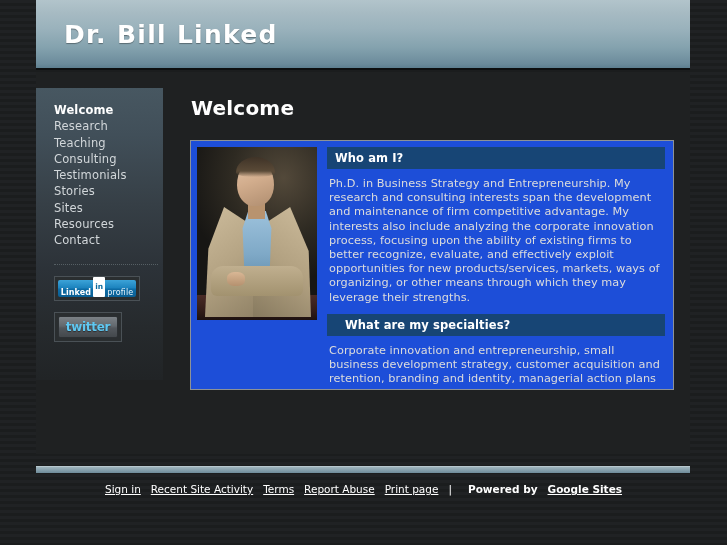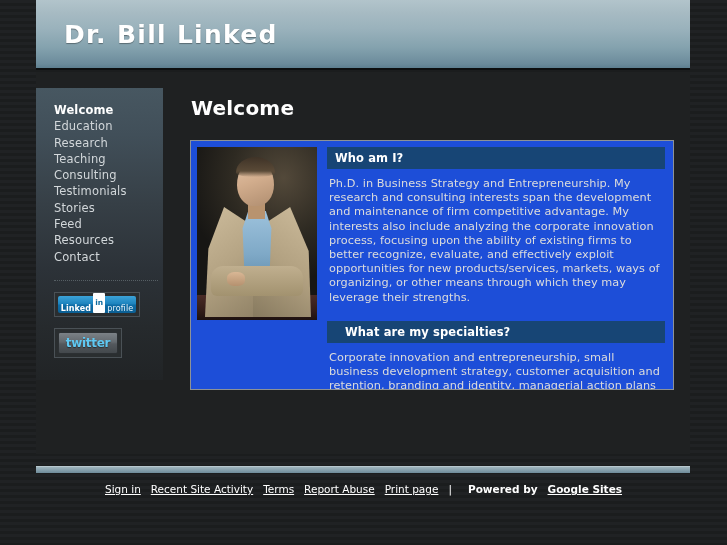--- a/index.html
+++ b/index.html
@@ -293,21 +293,21 @@
     letter-spacing: 0.1px;
   }
 
   .section-body {
     font-size: 11.3px;
     line-height: 14.2px;
     color: #dcdcdc;
     padding: 8px 2px 0 2px;
     letter-spacing: 0.05px;
   }
-  #specialties-head { margin-top: 16px; padding-left: 18px; }
+  #specialties-head { margin-top: 9px; padding-left: 18px; }
 
   
   #footer-rule {
     position: absolute;
     left: 36px;
     top: 466px;
     width: 654px;
     height: 7px;
     background: linear-gradient(180deg, #9fb4bd 0%, #87a0ac 50%, #6d8a98 100%);
     border-top: 1px solid #b7c7ce;
@@ -352,27 +352,26 @@
 
 <div id="content-shell"></div>
 
 <div id="site-header">
   <div id="site-title">Dr. Bill Linked</div>
 </div>
 
 <div id="sidebar">
   <ul class="nav-list" id="nav-list">
       <li class="nav-item active">Welcome</li>
-      <li class="nav-item">Education</li>
       <li class="nav-item">Research</li>
       <li class="nav-item">Teaching</li>
       <li class="nav-item">Consulting</li>
       <li class="nav-item">Testimonials</li>
       <li class="nav-item">Stories</li>
-      <li class="nav-item">Feed</li>
+      <li class="nav-item">Sites</li>
       <li class="nav-item">Resources</li>
       <li class="nav-item">Contact</li>
     </ul>
 
   <div id="sidebar-divider"></div>
 
   <div class="badge-wrap">
     <div id="linkedin-badge">
       <span>Linked</span>
         <span id="linkedin-in-box">in</span>

